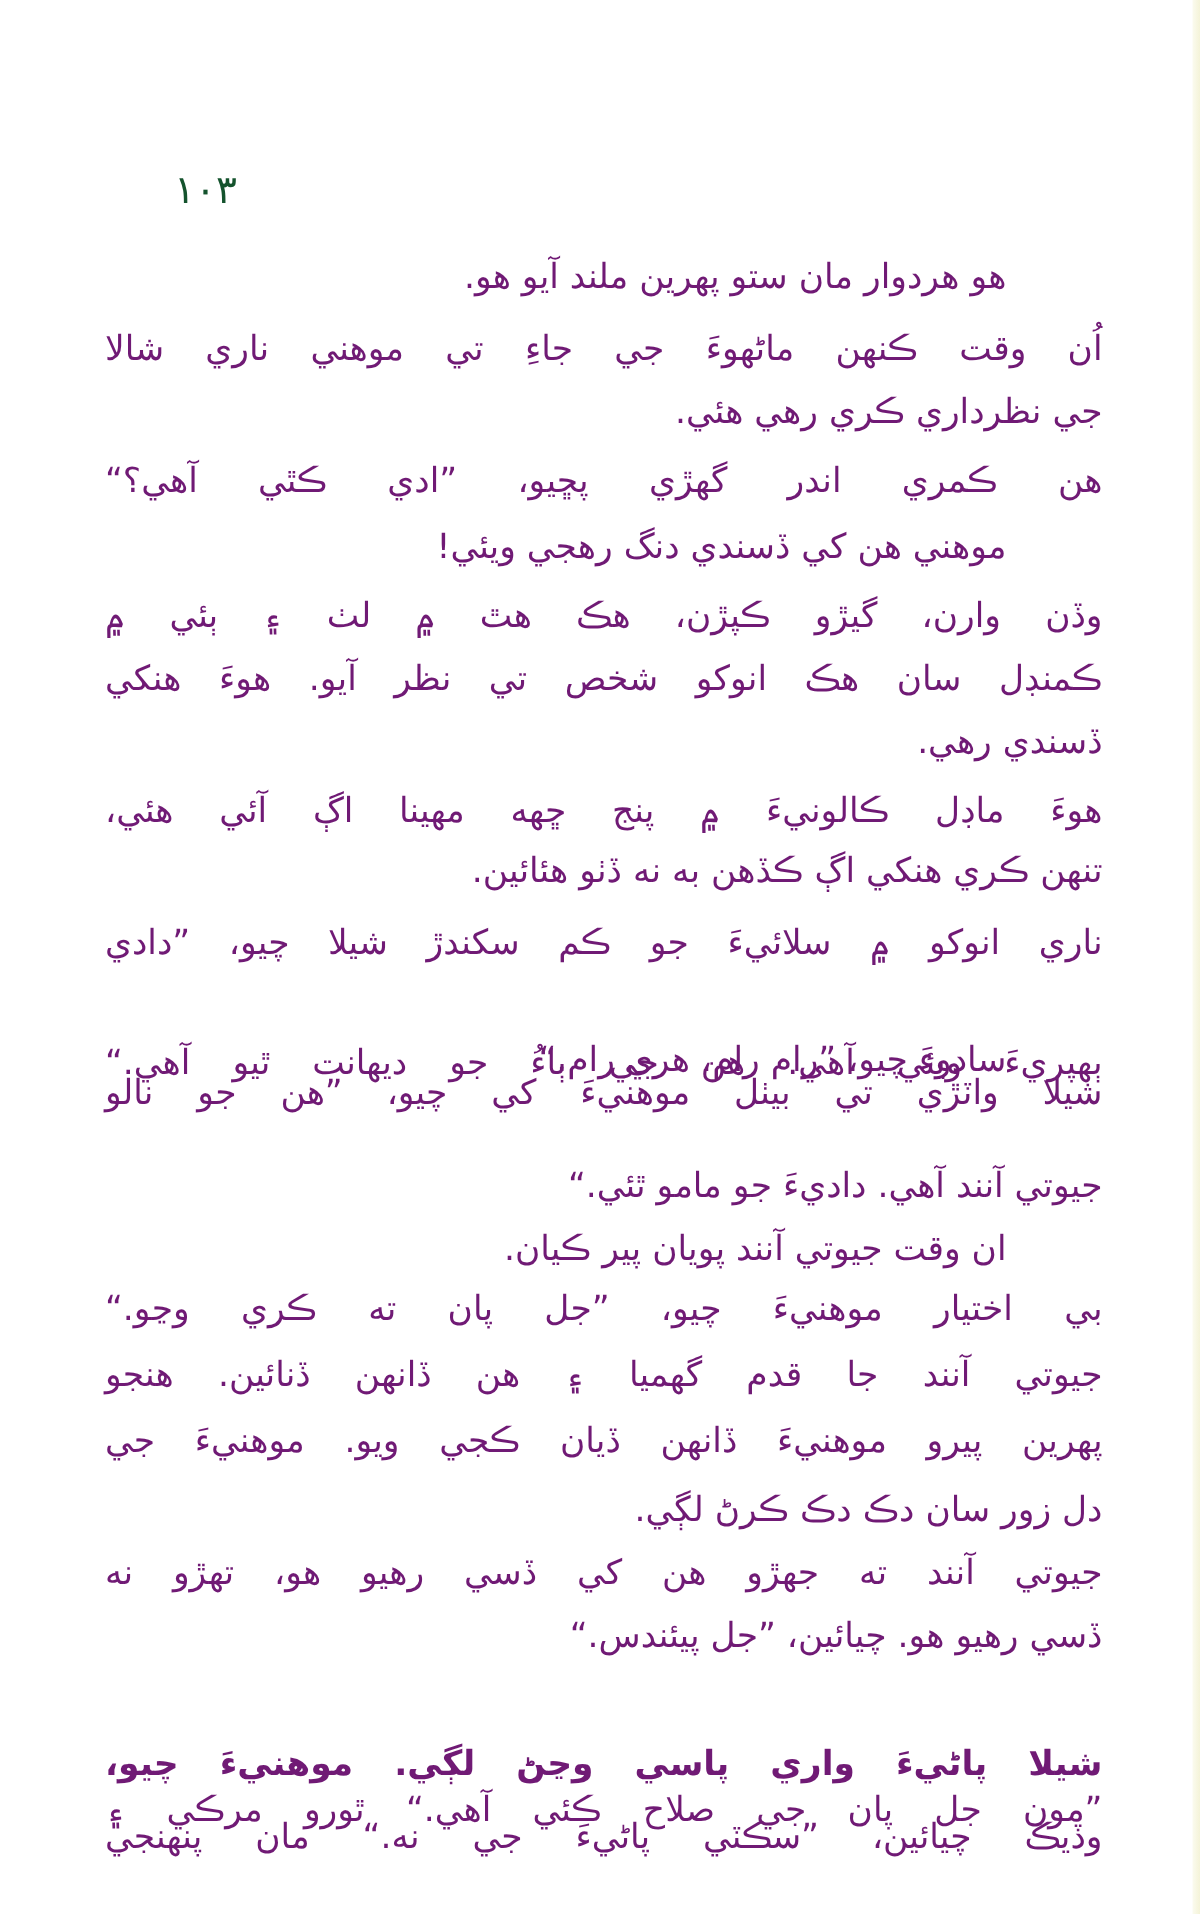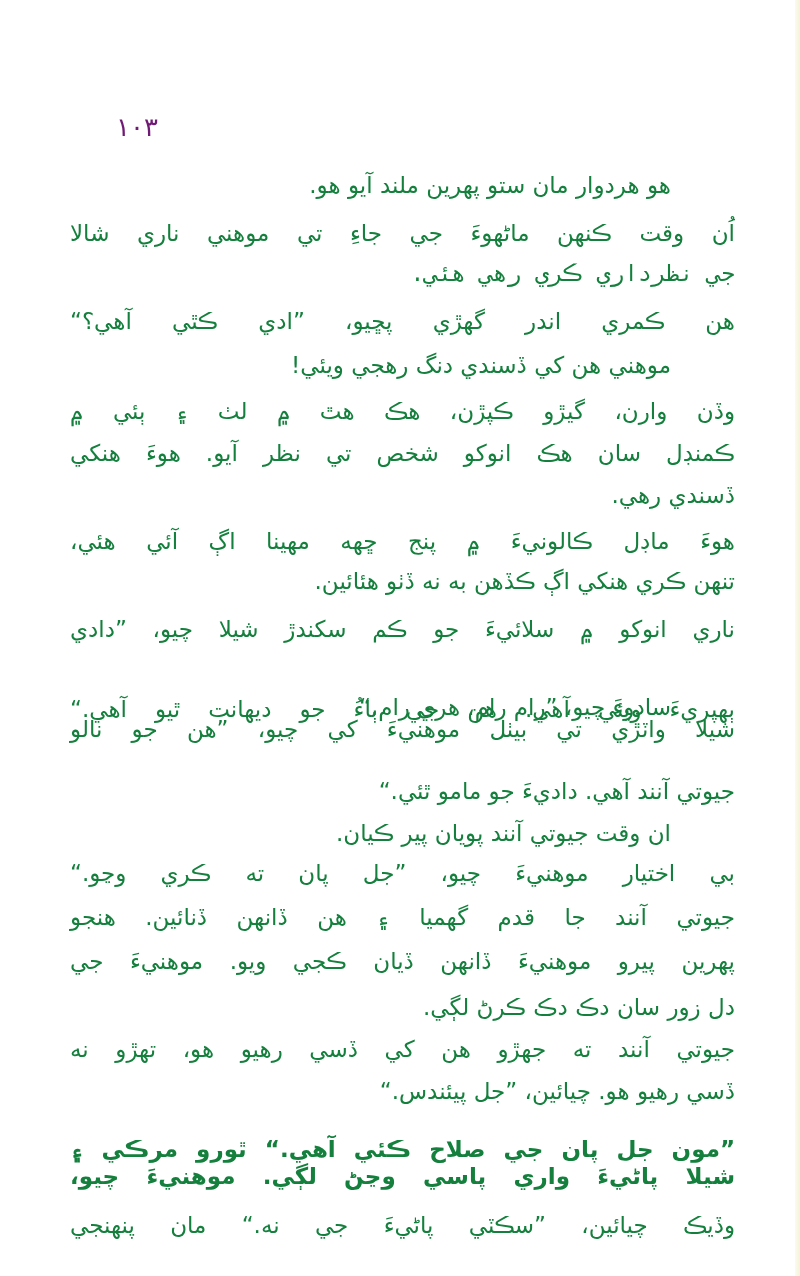--- a/index.html
+++ b/index.html
@@ -29,76 +29,76 @@
       height: 1276px;
       background: linear-gradient(to right, #fbfbef, #f4f3d8);
     }
     .page-number {
       position: absolute;
       left: 116px;
       top: 112px;
       font-family: "DejaVu Sans", sans-serif;
       font-size: 26px;
       direction: rtl;
-      color: #701a75;
+      color: #14532d;
       letter-spacing: 1px;
     }
     .text-block {
       position: absolute;
       left: 70px;
       top: 150px;
       width: 665px;
       direction: rtl;
       text-align: right;
     }
     .line {
       position: absolute;
       right: 0;
       white-space: nowrap;
       font-family: "DejaVu Sans", sans-serif;
       font-size: 23px;
       line-height: 1;
-      color: #15803d;
+      color: #701a75;
       direction: rtl;
       unicode-bidi: plaintext;
     }
     .line.justify {
       left: 0;
       text-align: justify;
       text-align-last: justify;
     }
   </style>
 </head>
 <body>
 
 <div class="page">
   <div class="edge-strip"></div>
 
   <div class="page-number">١٠٣</div>
 
   <div class="text-block">
     <div class="line" style="top:24px; right:64px;">هو هردوار مان ستو پهرين ملند آيو هو.</div>
     <div class="line justify" style="top:72px;">اُن وقت ڪنهن ماڻهوءَ جي جاءِ تي موهني ناري شالا</div>
-    <div class="line" style="top:114px;font-family:Liberation Mono, monospace;">جي نظرداري ڪري رهي هئي.</div>
+    <div class="line" style="top:114px;">جي نظرداري ڪري رهي هئي.</div>
     <div class="line justify" style="top:160px; right:0; left:0;">هن ڪمري اندر گهڙي پڇيو، ”ادي ڪٿي آهي؟“</div>
     <div class="line" style="top:204px; right:64px;">موهني هن کي ڏسندي دنگ رهجي ويئي!</div>
     <div class="line justify" style="top:250px;">وڏن وارن، گيڙو ڪپڙن، هڪ هٿ ۾ لٺ ۽ ٻئي ۾</div>
     <div class="line justify" style="top:292px;">ڪمنڊل سان هڪ انوکو شخص تي نظر آيو. هوءَ هنکي</div>
     <div class="line" style="top:334px;">ڏسندي رهي.</div>
     <div class="line justify" style="top:380px; right:0; left:0;">هوءَ ماڊل ڪالونيءَ ۾ پنج ڇهه مهينا اڳ آئي هئي،</div>
     <div class="line" style="top:420px; right:0;">تنهن ڪري هنکي اڳ ڪڏهن به نه ڏٺو هئائين.</div>
     <div class="line justify" style="top:468px;">ناري انوکو ۾ سلائيءَ جو ڪم سکندڙ شيلا چيو، ”دادي</div>
     <div class="line justify" style="top:508px;margin-top:40px;">ٻهپريءَ ويئي آهي. هن جي ٻاءُ جو ديهانت ٿيو آهي.“</div>
     <div class="line" style="top:546px; right:64px;margin-left:16px;">سادوءَ چيو، ”رام رام، هري رام.“</div>
     <div class="line justify" style="top:568px;">شيلا واٽڙي تي بيٺل موهنيءَ کي چيو، ”هن جو نالو</div>
     <div class="line" style="top:630px;">جيوتي آنند آهي. داديءَ جو مامو ٿئي.“</div>
     <div class="line" style="top:672px; right:64px;">ان وقت جيوتي آنند پويان پير ڪيان.</div>
     <div class="line justify" style="top:712px;">بي اختيار موهنيءَ چيو، ”جل پان ته ڪري وڃو.“</div>
     <div class="line justify" style="top:756px;">جيوتي آنند جا قدم گهميا ۽ هن ڏانهن ڏنائين. هنجو</div>
     <div class="line justify" style="top:800px;">پهرين پيرو موهنيءَ ڏانهن ڏيان ڪجي ويو. موهنيءَ جي</div>
     <div class="line" style="top:846px;">دل زور سان دڪ دڪ ڪرڻ لڳي.</div>
     <div class="line justify" style="top:888px;">جيوتي آنند ته جهڙو هن کي ڏسي رهيو هو، تهڙو نه</div>
     <div class="line" style="top:930px;">ڏسي رهيو هو. چيائين، ”جل پيئندس.“</div>
     <div class="line justify" style="top:1015px;font-weight:bold;">شيلا پاڻيءَ واري پاسي وڃڻ لڳي. موهنيءَ چيو،</div>
-    <div class="line justify" style="top:988px;font-weight:bold;">”مون جل پان جي صلاح ڪئي آهي.“ ٿورو مرڪي ۽</div>
+    <div class="line justify" style="top:1046px;">”مون جل پان جي صلاح ڪئي آهي.“ ٿورو مرڪي ۽</div>
     <div class="line justify" style="top:1064px;">وڏيڪ چيائين، ”سڪٽي پاڻيءَ جي نه.“ مان پنهنجي</div>
   </div>
 </div>
 
 </body></html>

